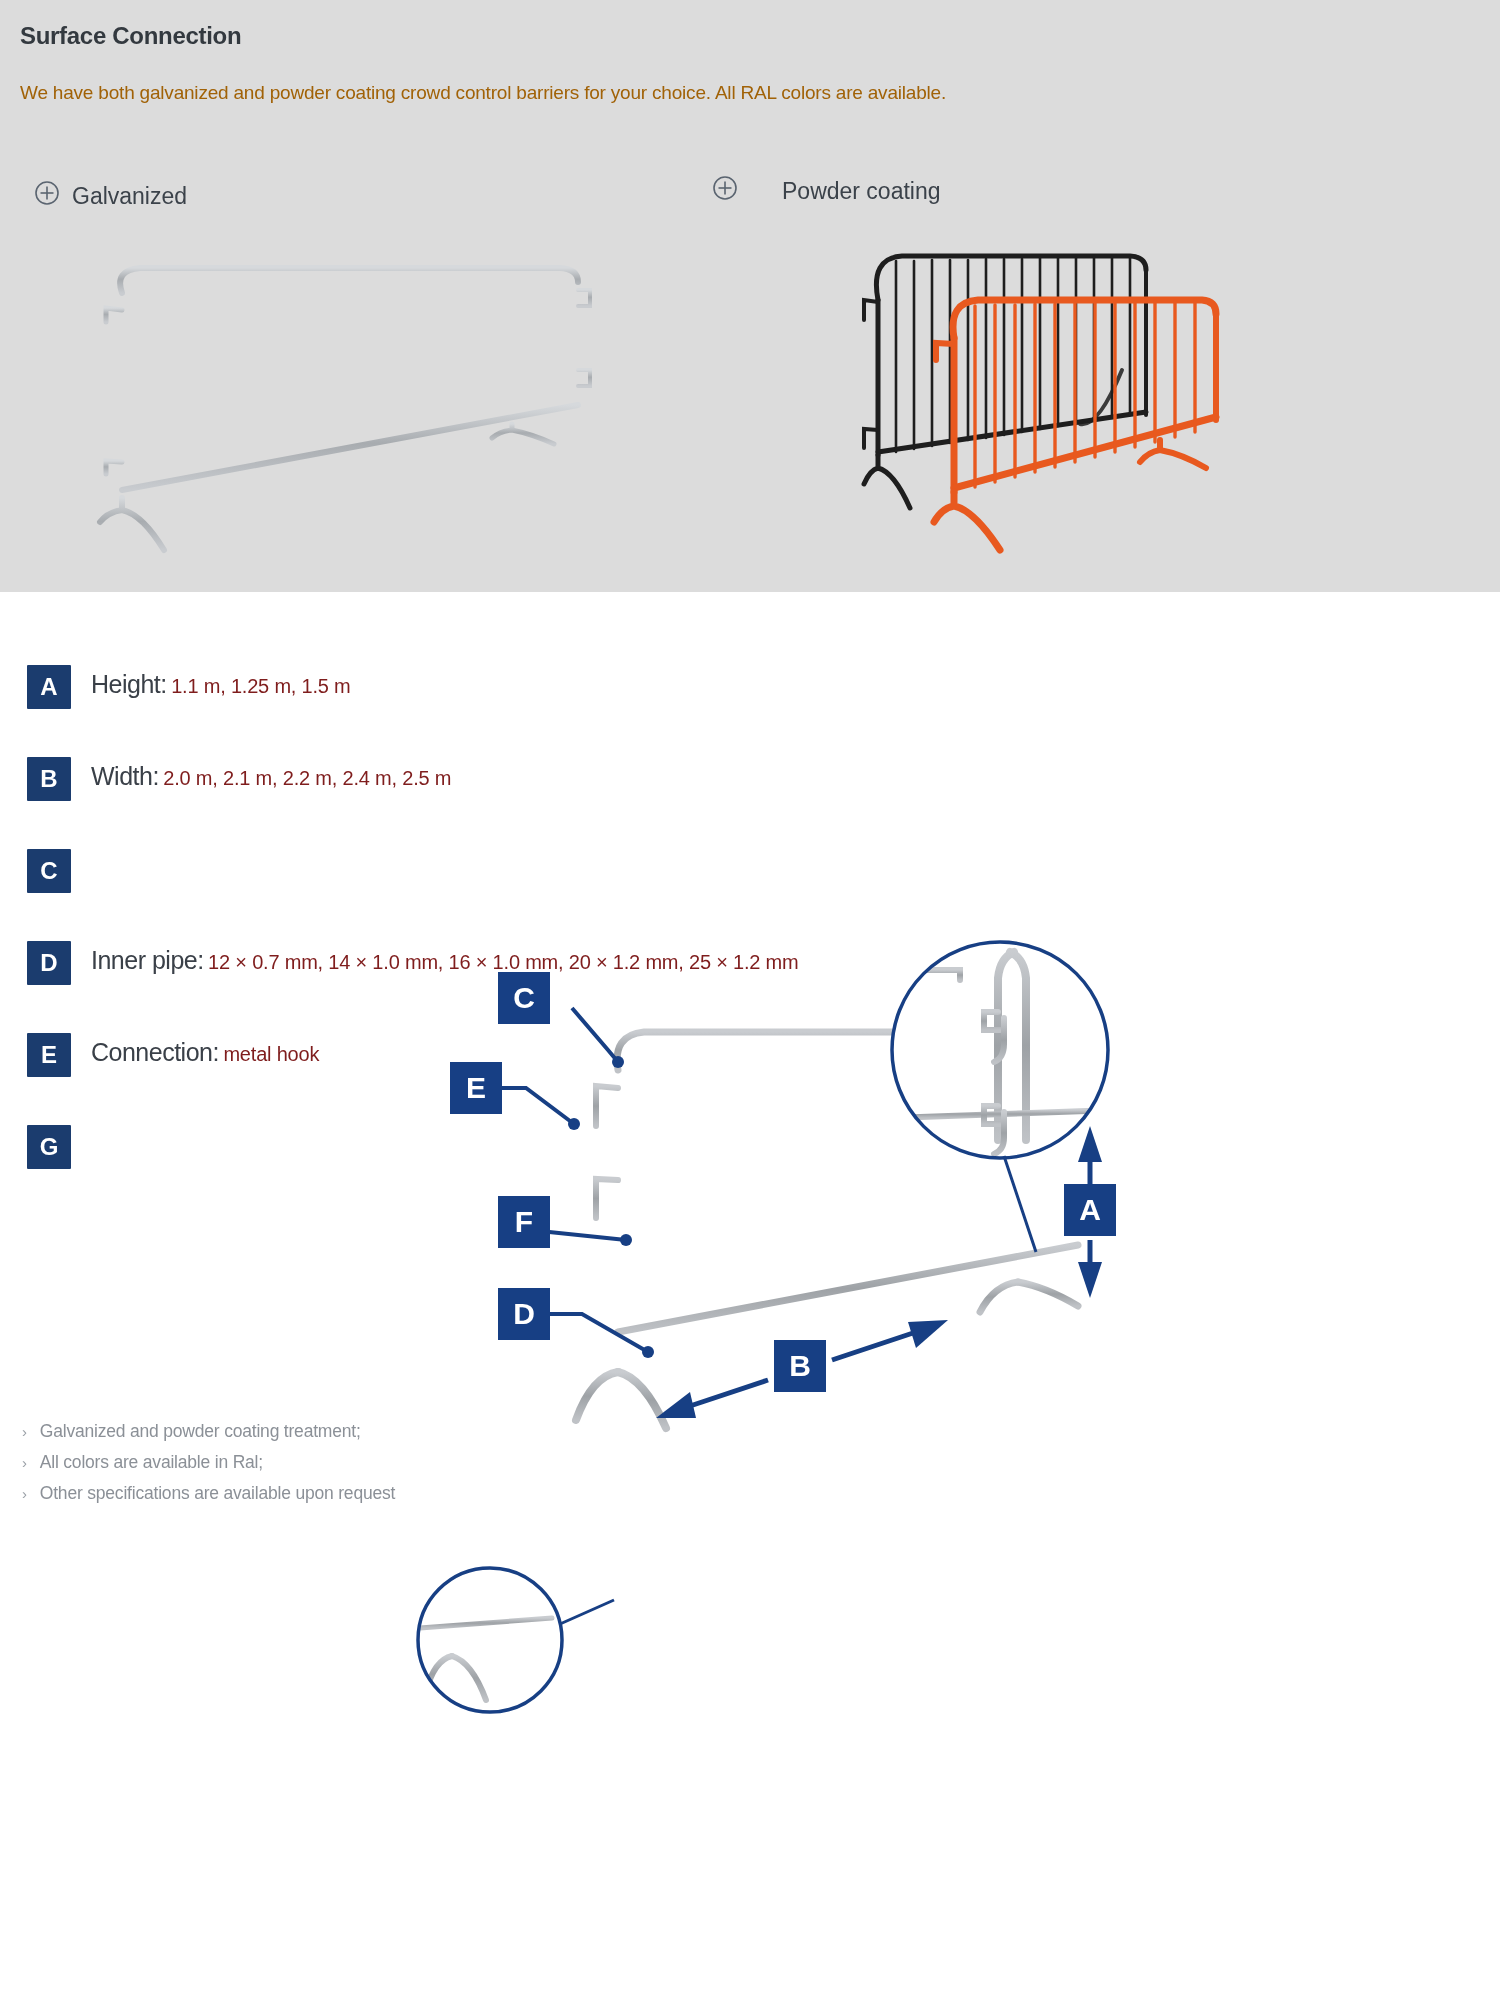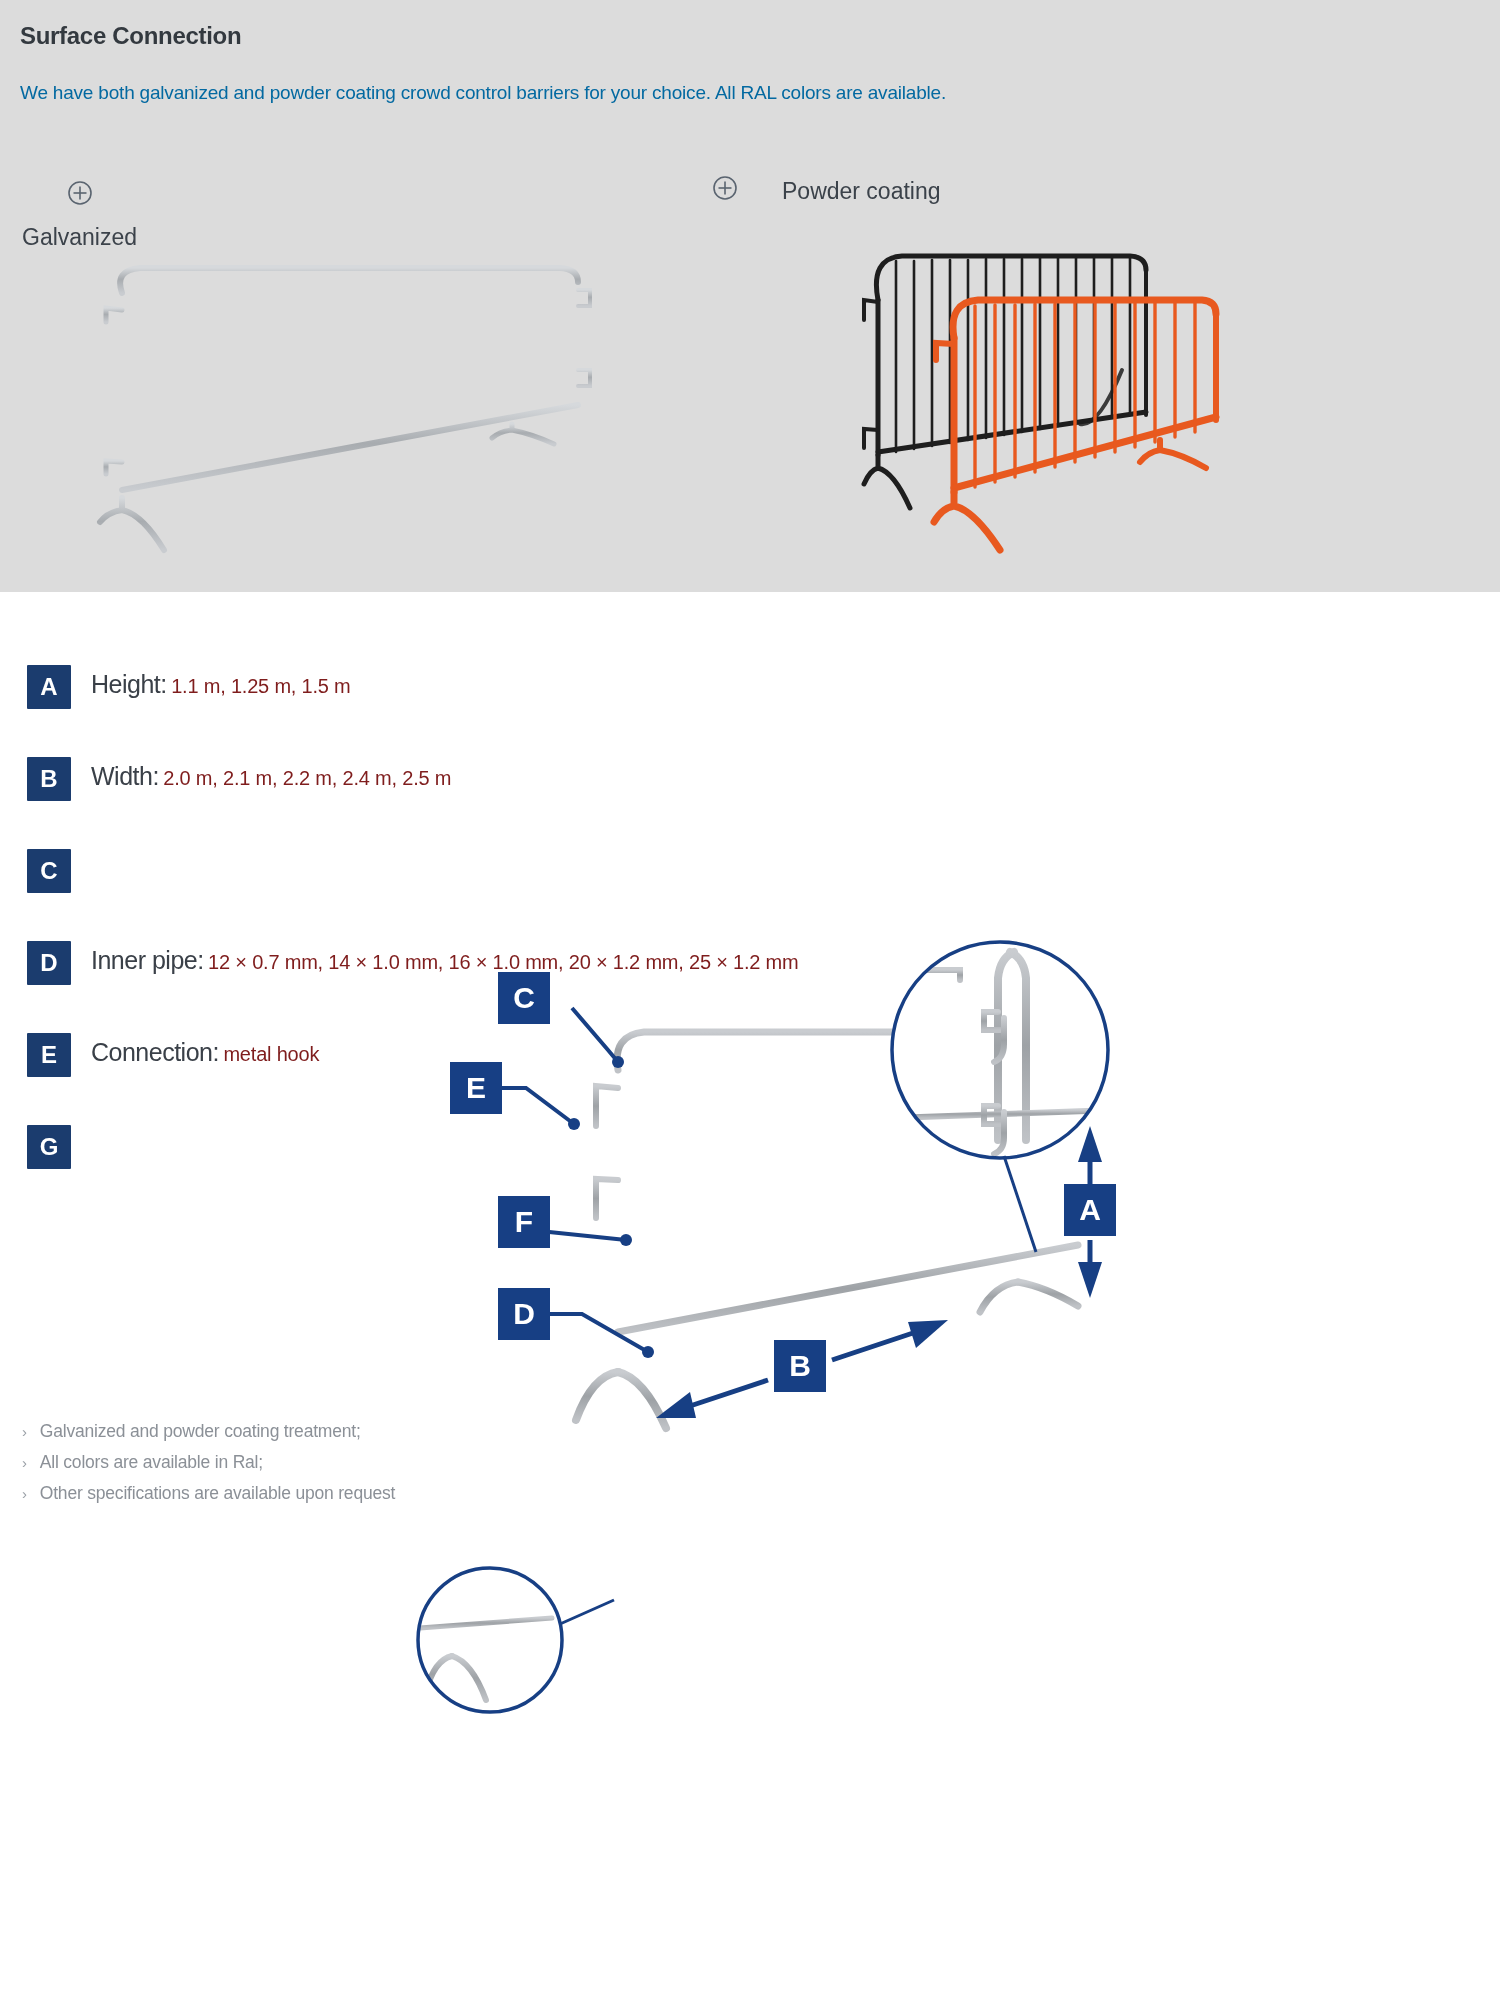--- a/index.html
+++ b/index.html
@@ -23,32 +23,32 @@
     left: 20px; top: 22px;
     font-size: 24px;
     font-weight: bold;
     color: #33393f;
     letter-spacing: -0.3px;
   }
   .panel-desc {
     position: absolute;
     left: 20px; top: 82px;
     font-size: 19px;
-    color: #0369a1;
+    color: #a16207;
     letter-spacing: -0.2px;
   }
   .treat-label {
     position: absolute;
     display: flex;
     align-items: center;
     gap: 12px;
     font-size: 23px;
     color: #3b424a;
   }
-  .treat-label.galv { left: 22px; top: 180px; flex-direction: column; }
+  .treat-label.galv { left: 34px; top: 180px; }
   .treat-label.pc   { left: 712px; top: 175px; gap: 44px; }
   .plus-icon { display: block; }
 
   .prod-img { position: absolute; }
   .prod-img.galv { left: 92px;  top: 248px; width: 530px; height: 330px; }
   .prod-img.pc   { left: 830px; top: 240px; width: 420px; height: 340px; }
 
   
   .spec-list { position: absolute; left: 0; top: 665px; width: 760px; }
   .spec-row {

